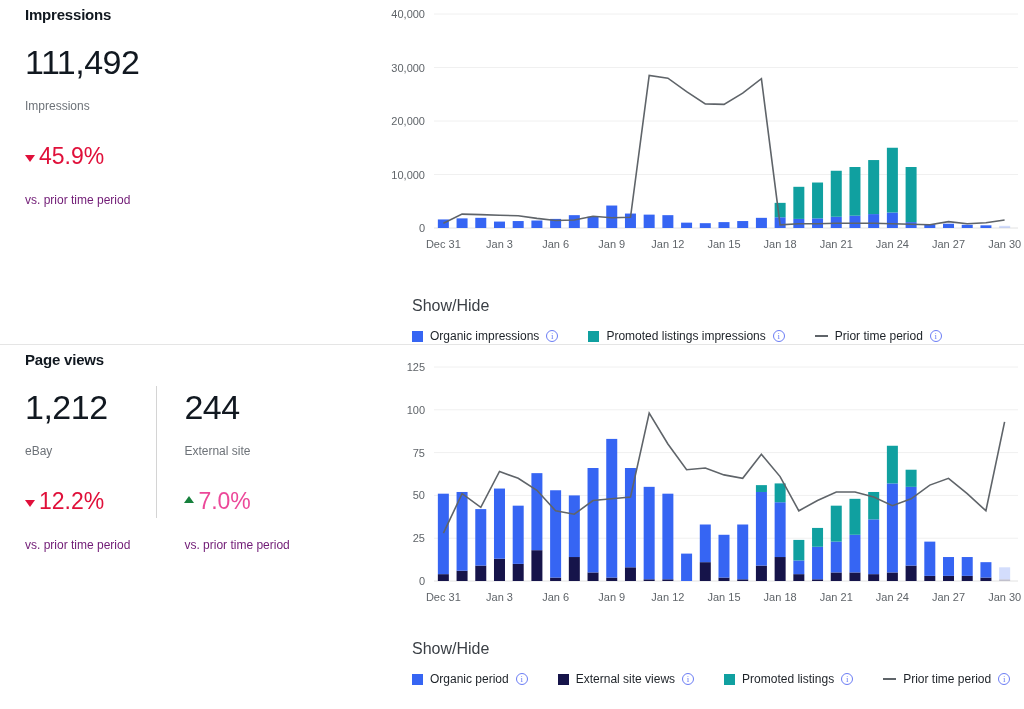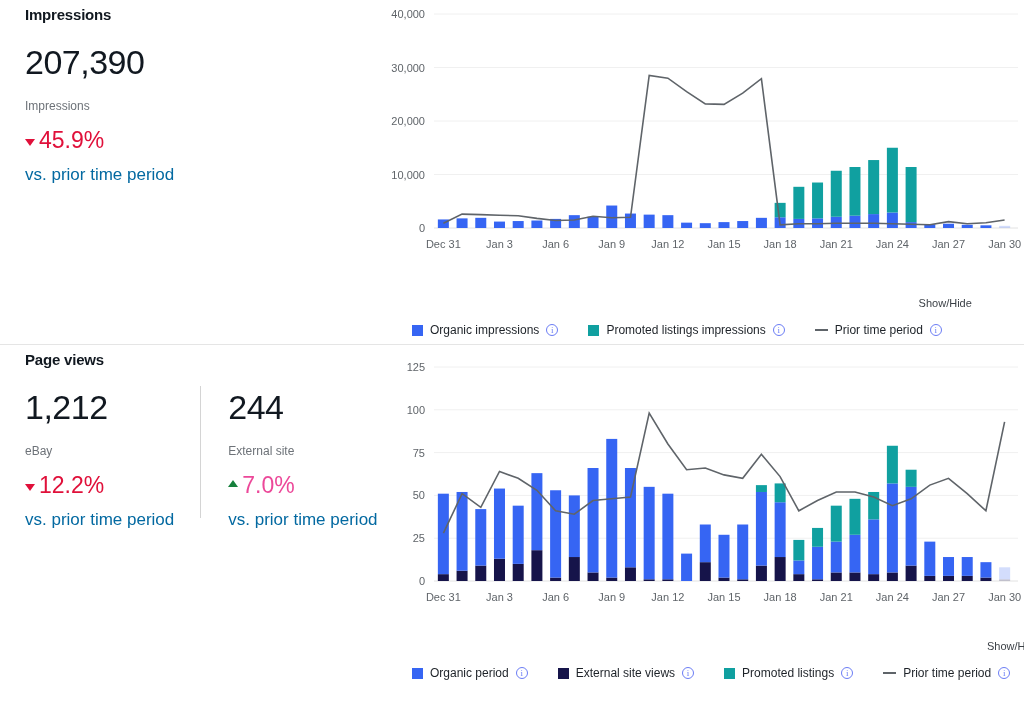--- a/index.html
+++ b/index.html
@@ -33,52 +33,52 @@
     width: 1px; height: 132px; background: #d4d4d4;
   }
   .kpi-value {
     font-size: 34px; font-weight: 300; line-height: 1;
     color: #111820; letter-spacing: -0.5px;
   }
   .kpi-label {
     font-size: 12px; color: #6d7278; margin-top: 20px;
   }
   .kpi-delta {
-    font-size: 23px; font-weight: 300; margin-top: 16px;
+    font-size: 23px; font-weight: 300; margin-top: 32px;
     line-height: 1; display: flex; align-items: center; gap: 4px;
   }
   .kpi-delta.down { color: #e0103a; }
   .kpi-delta.up { color: #ec4899; }
   .tri { width: 0; height: 0; display: inline-block; }
   .tri.down {
     border-left: 5px solid transparent; border-right: 5px solid transparent;
     border-top: 7px solid #e0103a; margin-top: 4px;
   }
   .tri.up {
     border-left: 5px solid transparent; border-right: 5px solid transparent;
     border-bottom: 7px solid #16803c; margin-bottom: 4px;
   }
-  .kpi-sub { font-size: 17px; color: #0369a1; margin-top: 13px; }
+  .kpi-sub { font-size: 12px; color: #701a75; margin-top: 25px; }
 
   
   .chart-wrap { position: absolute; right: 0; top: 0; width: 634px; height: 100%; }
   .plot {
     position: absolute; left: 0; top: 0;
     width: 634px;
   }
   #plot-1 { height: 272px; }
   #plot-2 { height: 272px; top: 8px; }
   .plot svg { display: block; }
 
   
   .legend-box { position: absolute; left: 22px; }
   #legend-1 { top: 297px; }
   #legend-2 { top: 295px; }
   .showhide {
-    font-size: 11px; color: #3a3f45; margin-bottom: 14px; text-align: right;
+    font-size: 16px; color: #3a3f45; margin-bottom: 14px;
   }
   .legend-items { display: flex; align-items: center; }
   .legend-item { display: flex; align-items: center; margin-right: 30px; }
   .swatch { width: 11px; height: 11px; margin-right: 7px; flex: none; }
   .swatch.line {
     width: 13px; height: 0; border-top: 2px solid #5f6469;
     margin-right: 7px; margin-bottom: 1px;
   }
   .legend-label { font-size: 12px; color: #1d2228; white-space: nowrap; }
   .info-icon {
@@ -95,21 +95,21 @@
 </style>
 </head>
 <body>
 
 <div class="panel" id="panel-impressions">
 
   <div class="kpi-col">
     <div class="panel-title">Impressions</div>
     <div class="kpi-row">
       <div class="kpi-block">
-        <div class="kpi-value">207,390</div>
+        <div class="kpi-value">111,492</div>
         <div class="kpi-label">Impressions</div>
         <div class="kpi-delta down">
           <span class="tri down"></span>
           <span>45.9%</span>
         </div>
         <div class="kpi-sub">vs. prior time period</div>
       </div>
     </div>
   </div>
 

